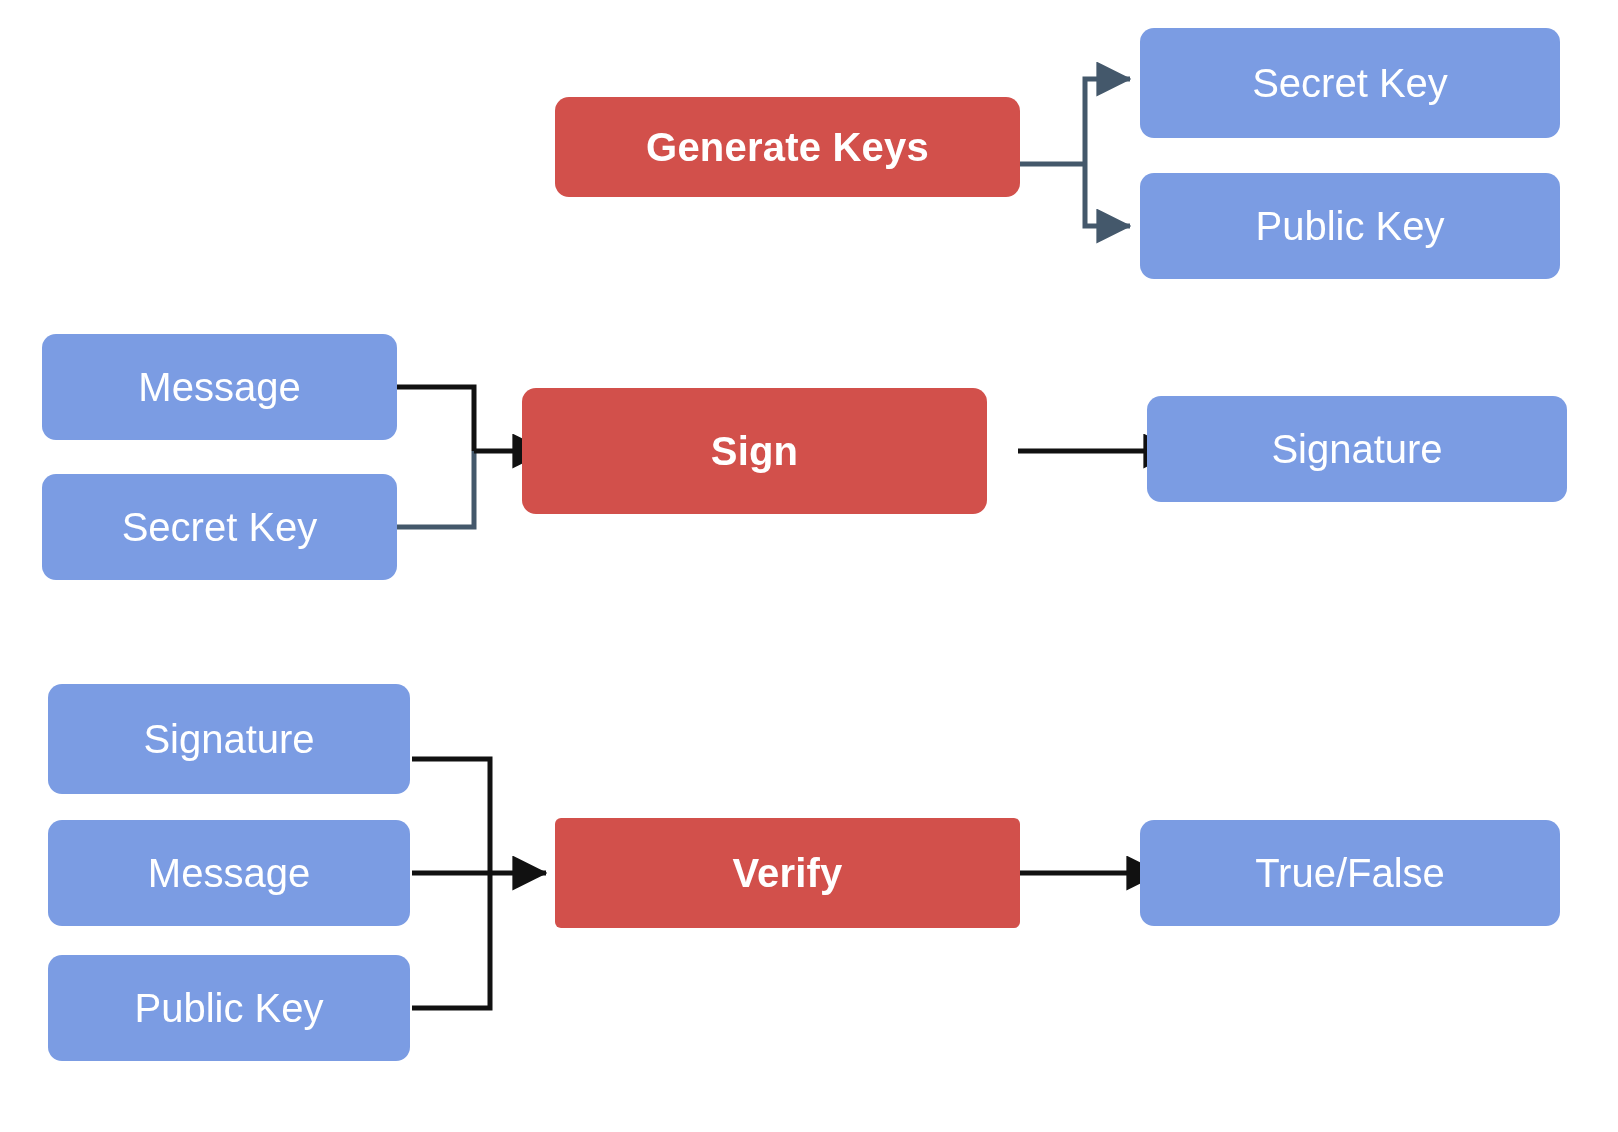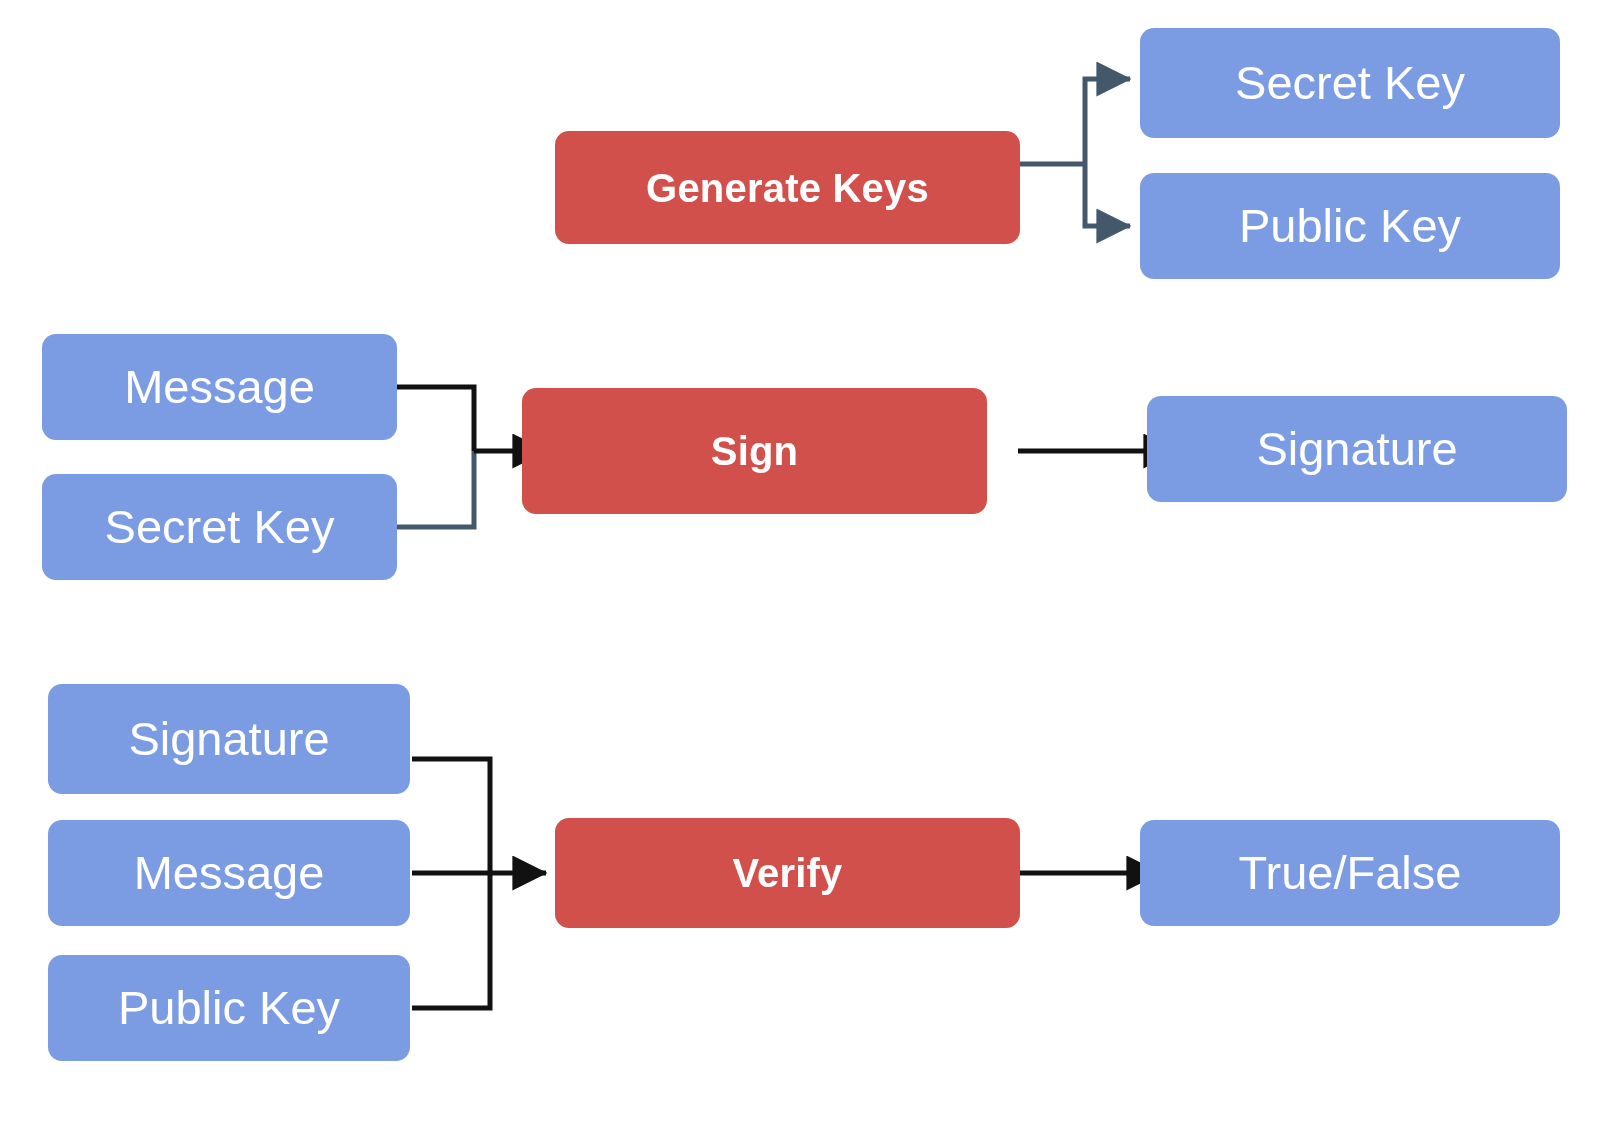--- a/index.html
+++ b/index.html
@@ -33,21 +33,21 @@
     line-height: 1.1;
   }
   .node-process {
     background: #d2504b;
     font-size: 40px;
     font-weight: bold;
     letter-spacing: 0.2px;
   }
   .node-data {
     background: #7b9ce3;
-    font-size: 47px;
+    font-size: 40px;
     font-weight: normal;
   }
   svg.edges {
     position: absolute;
     left: 0;
     top: 0;
     width: 1618px;
     height: 1132px;
     pointer-events: none;
   }
@@ -88,21 +88,21 @@
       <path d="M 412 1008 L 490 1008 L 490 873" stroke="#111111" stroke-width="5" fill="none"></path>
       <path d="M 412 873 L 490 873" stroke="#111111" stroke-width="5" fill="none"></path>
       <path d="M 490 873 L 546 873" stroke="#111111" stroke-width="5" fill="none" marker-end="url(#arrow-dark)"></path>
     </g>
 
     <g>
       <path d="M 1018 873 L 1160 873" stroke="#111111" stroke-width="5" fill="none" marker-end="url(#arrow-dark)"></path>
     </g>
   </svg>
 
-  <div class="node node-process" style="left:555px; top:97px; width:465px; height:113px;margin-top:34px;">
+  <div class="node node-process" style="left:555px; top:97px; width:465px; height:100px;">
     <span>Generate Keys</span>
   </div>
 
   <div class="node node-data" style="left:1140px; top:28px; width:420px; height:110px;">
     <span>Secret Key</span>
   </div>
 
   <div class="node node-data" style="left:1140px; top:173px; width:420px; height:106px;">
     <span>Public Key</span>
   </div>
@@ -128,21 +128,21 @@
   </div>
 
   <div class="node node-data" style="left:48px; top:820px; width:362px; height:106px;">
     <span>Message</span>
   </div>
 
   <div class="node node-data" style="left:48px; top:955px; width:362px; height:106px;">
     <span>Public Key</span>
   </div>
 
-  <div class="node node-process" style="left:555px; top:818px; width:465px; height:110px;">
+  <div class="node node-process" style="left:555px; top:818px; width:465px; height:110px;border-radius:6px;">
     <span>Verify</span>
   </div>
 
   <div class="node node-data" style="left:1140px; top:820px; width:420px; height:106px;">
     <span>True/False</span>
   </div>
 
 </div>
 
 </body></html>

